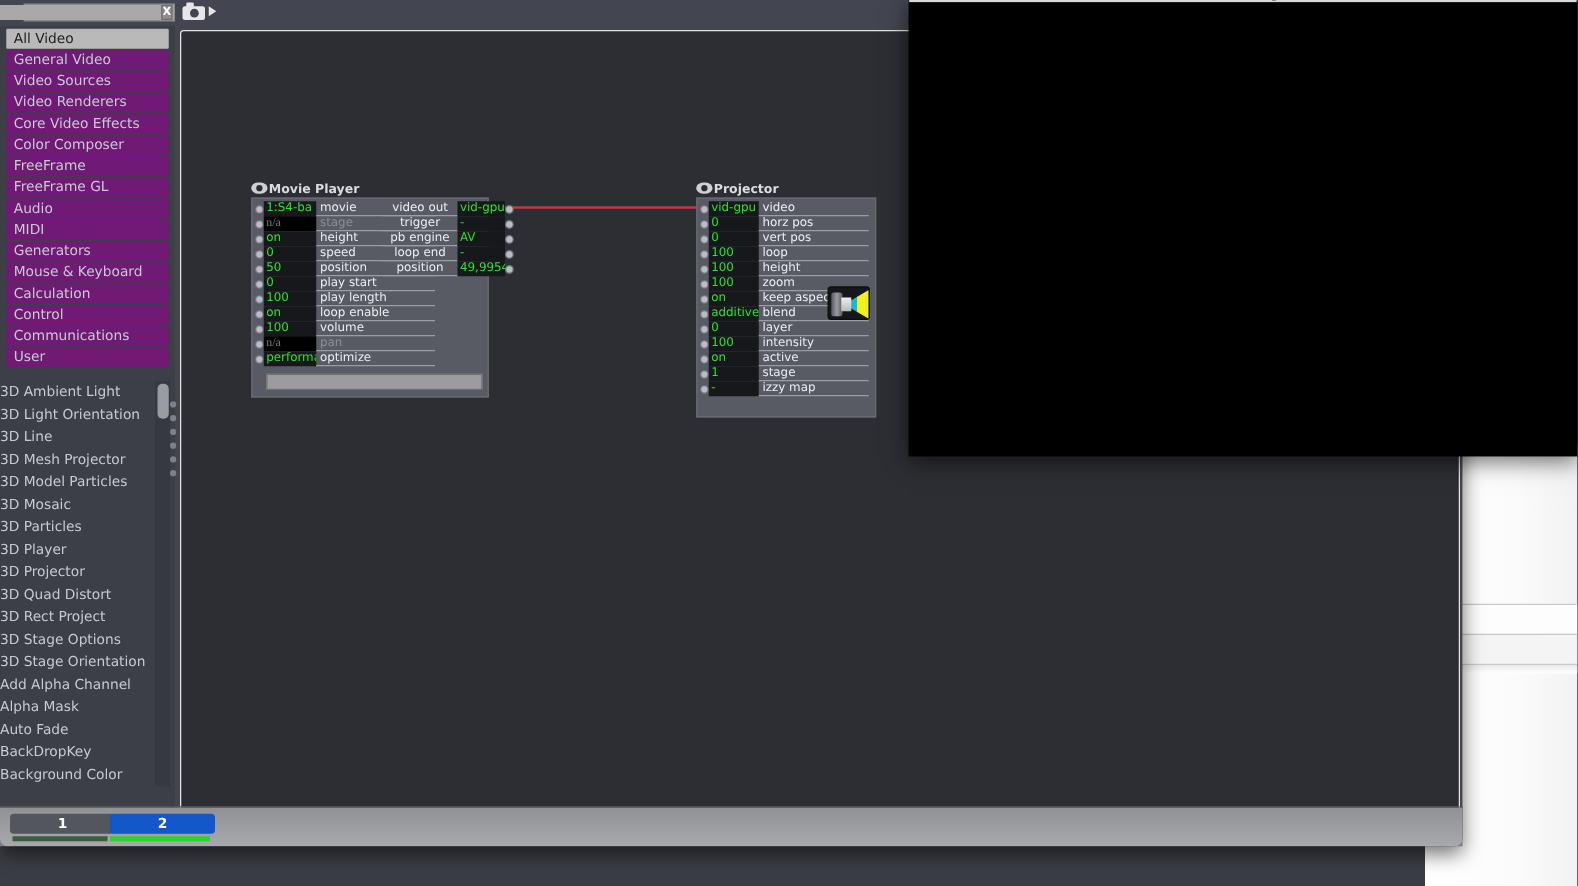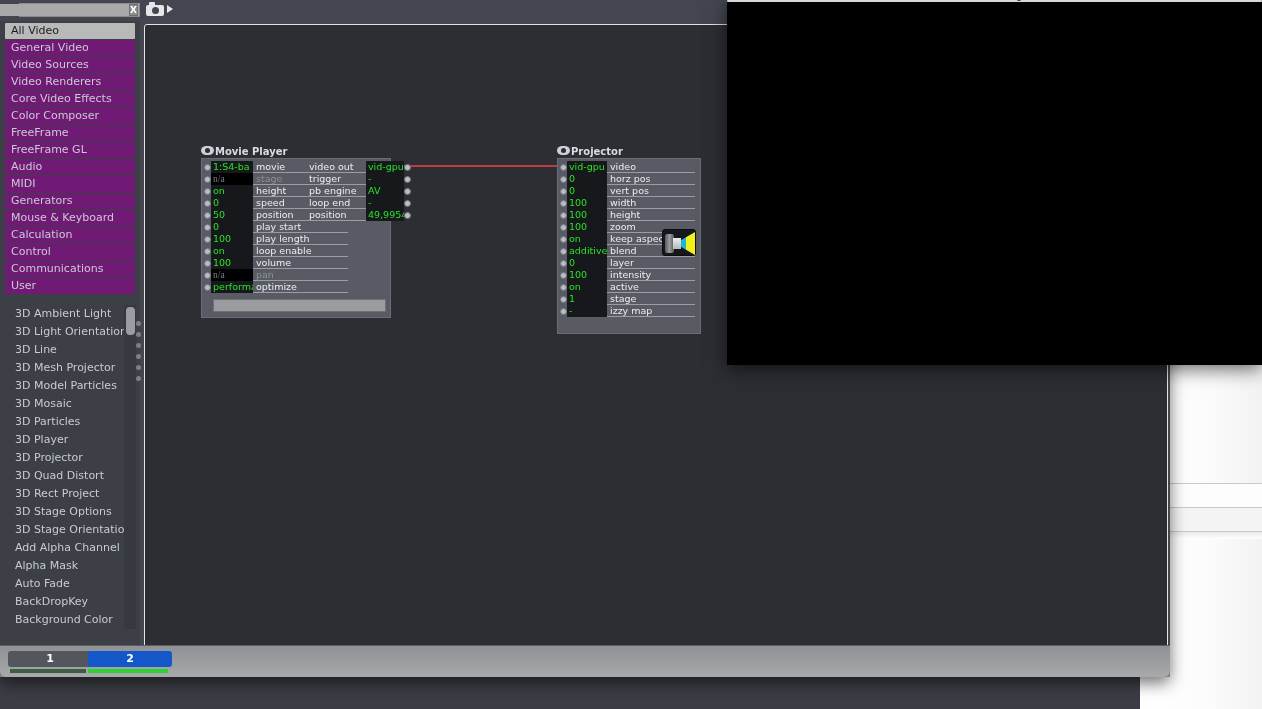--- a/index.html
+++ b/index.html
@@ -75,21 +75,21 @@
   .splitter{
     position:absolute; left:0; top:278px; width:140px; height:6px;
   }
 
   .node-list{
     position:absolute; left:0; top:284px; width:140px; bottom:48px;
     overflow:hidden;
   }
   .node-item{
     height:18px; line-height:18px; font-size:11px; color:#c8cbd2;
-    padding-left:15px; white-space:nowrap; overflow:hidden;
+    padding-left:0; white-space:nowrap; overflow:hidden;
   }
   .list-scrollbar{
     position:absolute; left:124px; top:284px; width:12px; bottom:48px;
     background:#36393f;
   }
   .list-thumb{
     position:absolute; left:126px; top:286px; width:9px; height:28px;
     background:#9b9ba2; border-radius:4px;
   }
   .grip-dots{ position:absolute; left:136px; top:300px; width:7px; }
@@ -167,21 +167,21 @@
   .name.right{ text-align:right; }
 
   
   #movie-player{ left:200px; top:143px; }
   #movie-player .node-body{ width:190px; height:160px; }
   .mp-in{ position:absolute; left:2px; top:2px; }
   .mp-in .port{ margin-right:0px; }
   .mp-in .val{ width:42px; }
   .mp-in .name{ width:95px; }
   .mp-out{ position:absolute; left:104px; top:2px; }
-  .mp-out .name{ width:60px; text-align:left; }
+  .mp-out .name{ width:60px; text-align:center; }
   .mp-out .val{ width:38px; }
   .mp-out .port{ margin-left:0px; }
   .mp-slider{
     position:absolute; left:11px; bottom:5px; width:173px; height:13px;
     background:#9b9ba0; border:1px solid #6f7077;
   }
 
   
   #projector{ left:556px; top:143px; }
   #projector .node-body{ width:144px; height:176px; }
@@ -427,21 +427,21 @@
                   <span class="name">horz pos</span>
                 </div>
                 <div class="row">
                   <span class="port"></span>
                   <span class="val">0</span>
                   <span class="name">vert pos</span>
                 </div>
                 <div class="row">
                   <span class="port"></span>
                   <span class="val">100</span>
-                  <span class="name">width</span>
+                  <span class="name">loop</span>
                 </div>
                 <div class="row">
                   <span class="port"></span>
                   <span class="val">100</span>
                   <span class="name">height</span>
                 </div>
                 <div class="row">
                   <span class="port"></span>
                   <span class="val">100</span>
                   <span class="name">zoom</span>

